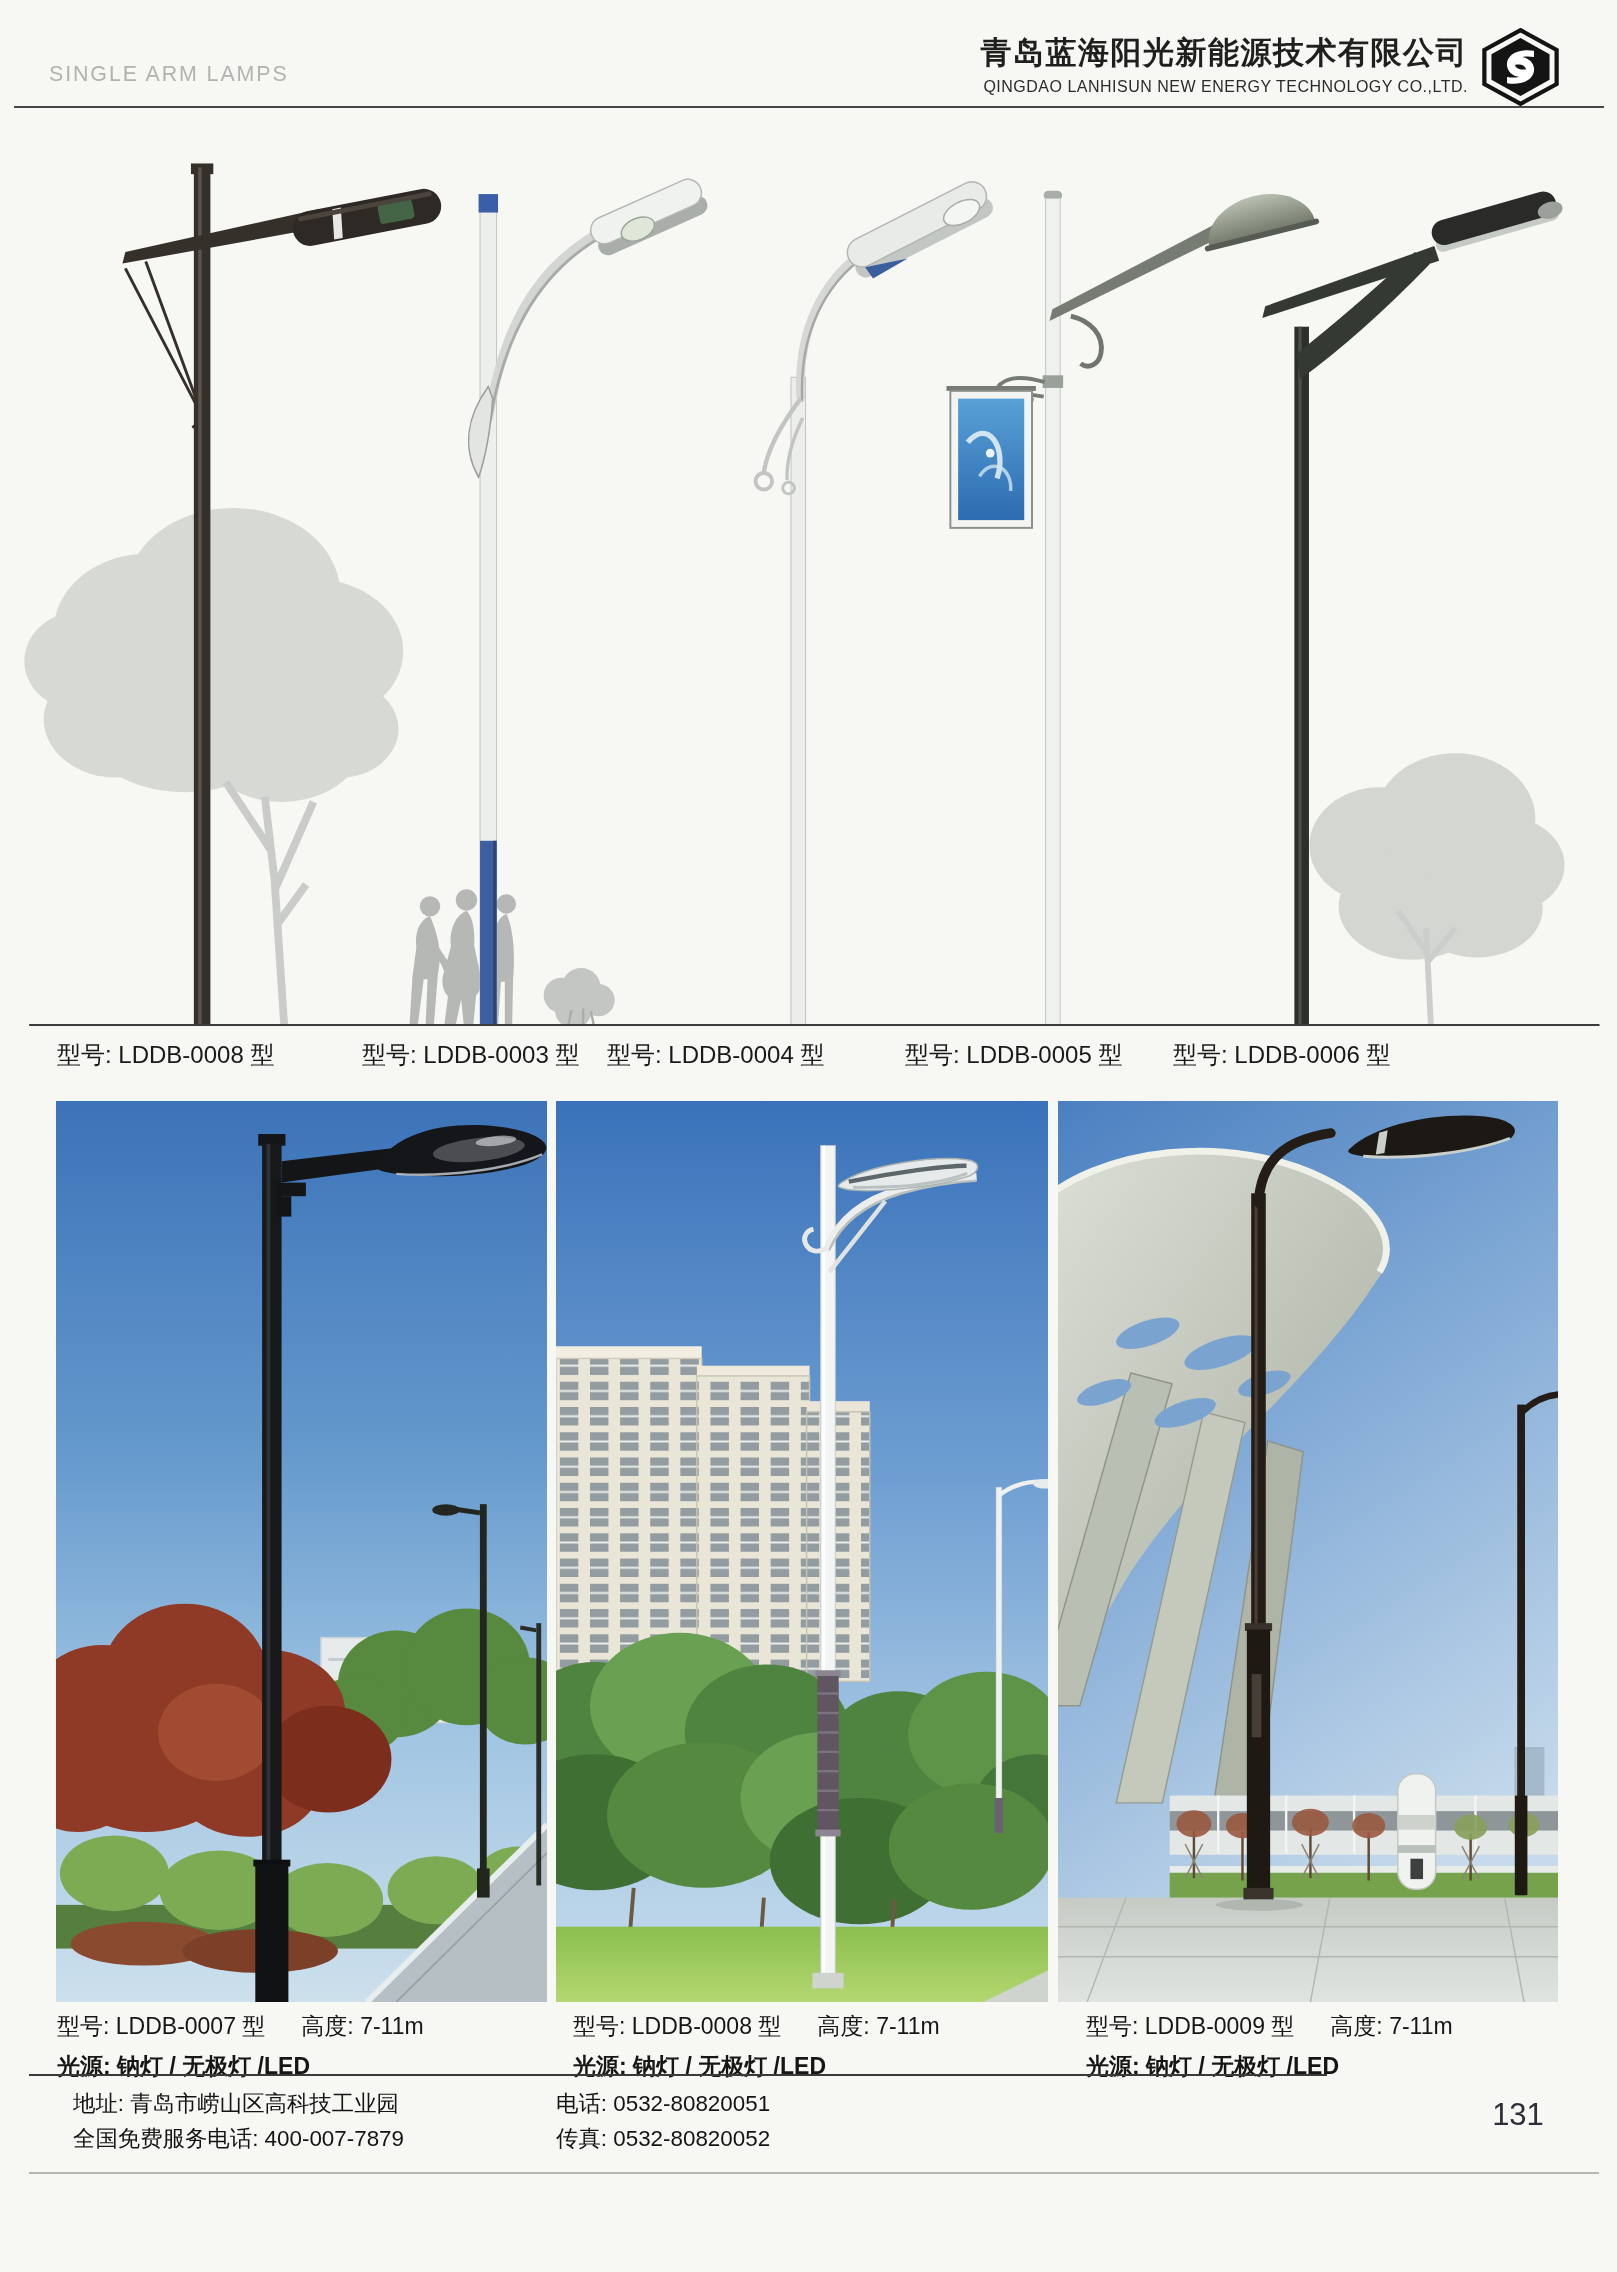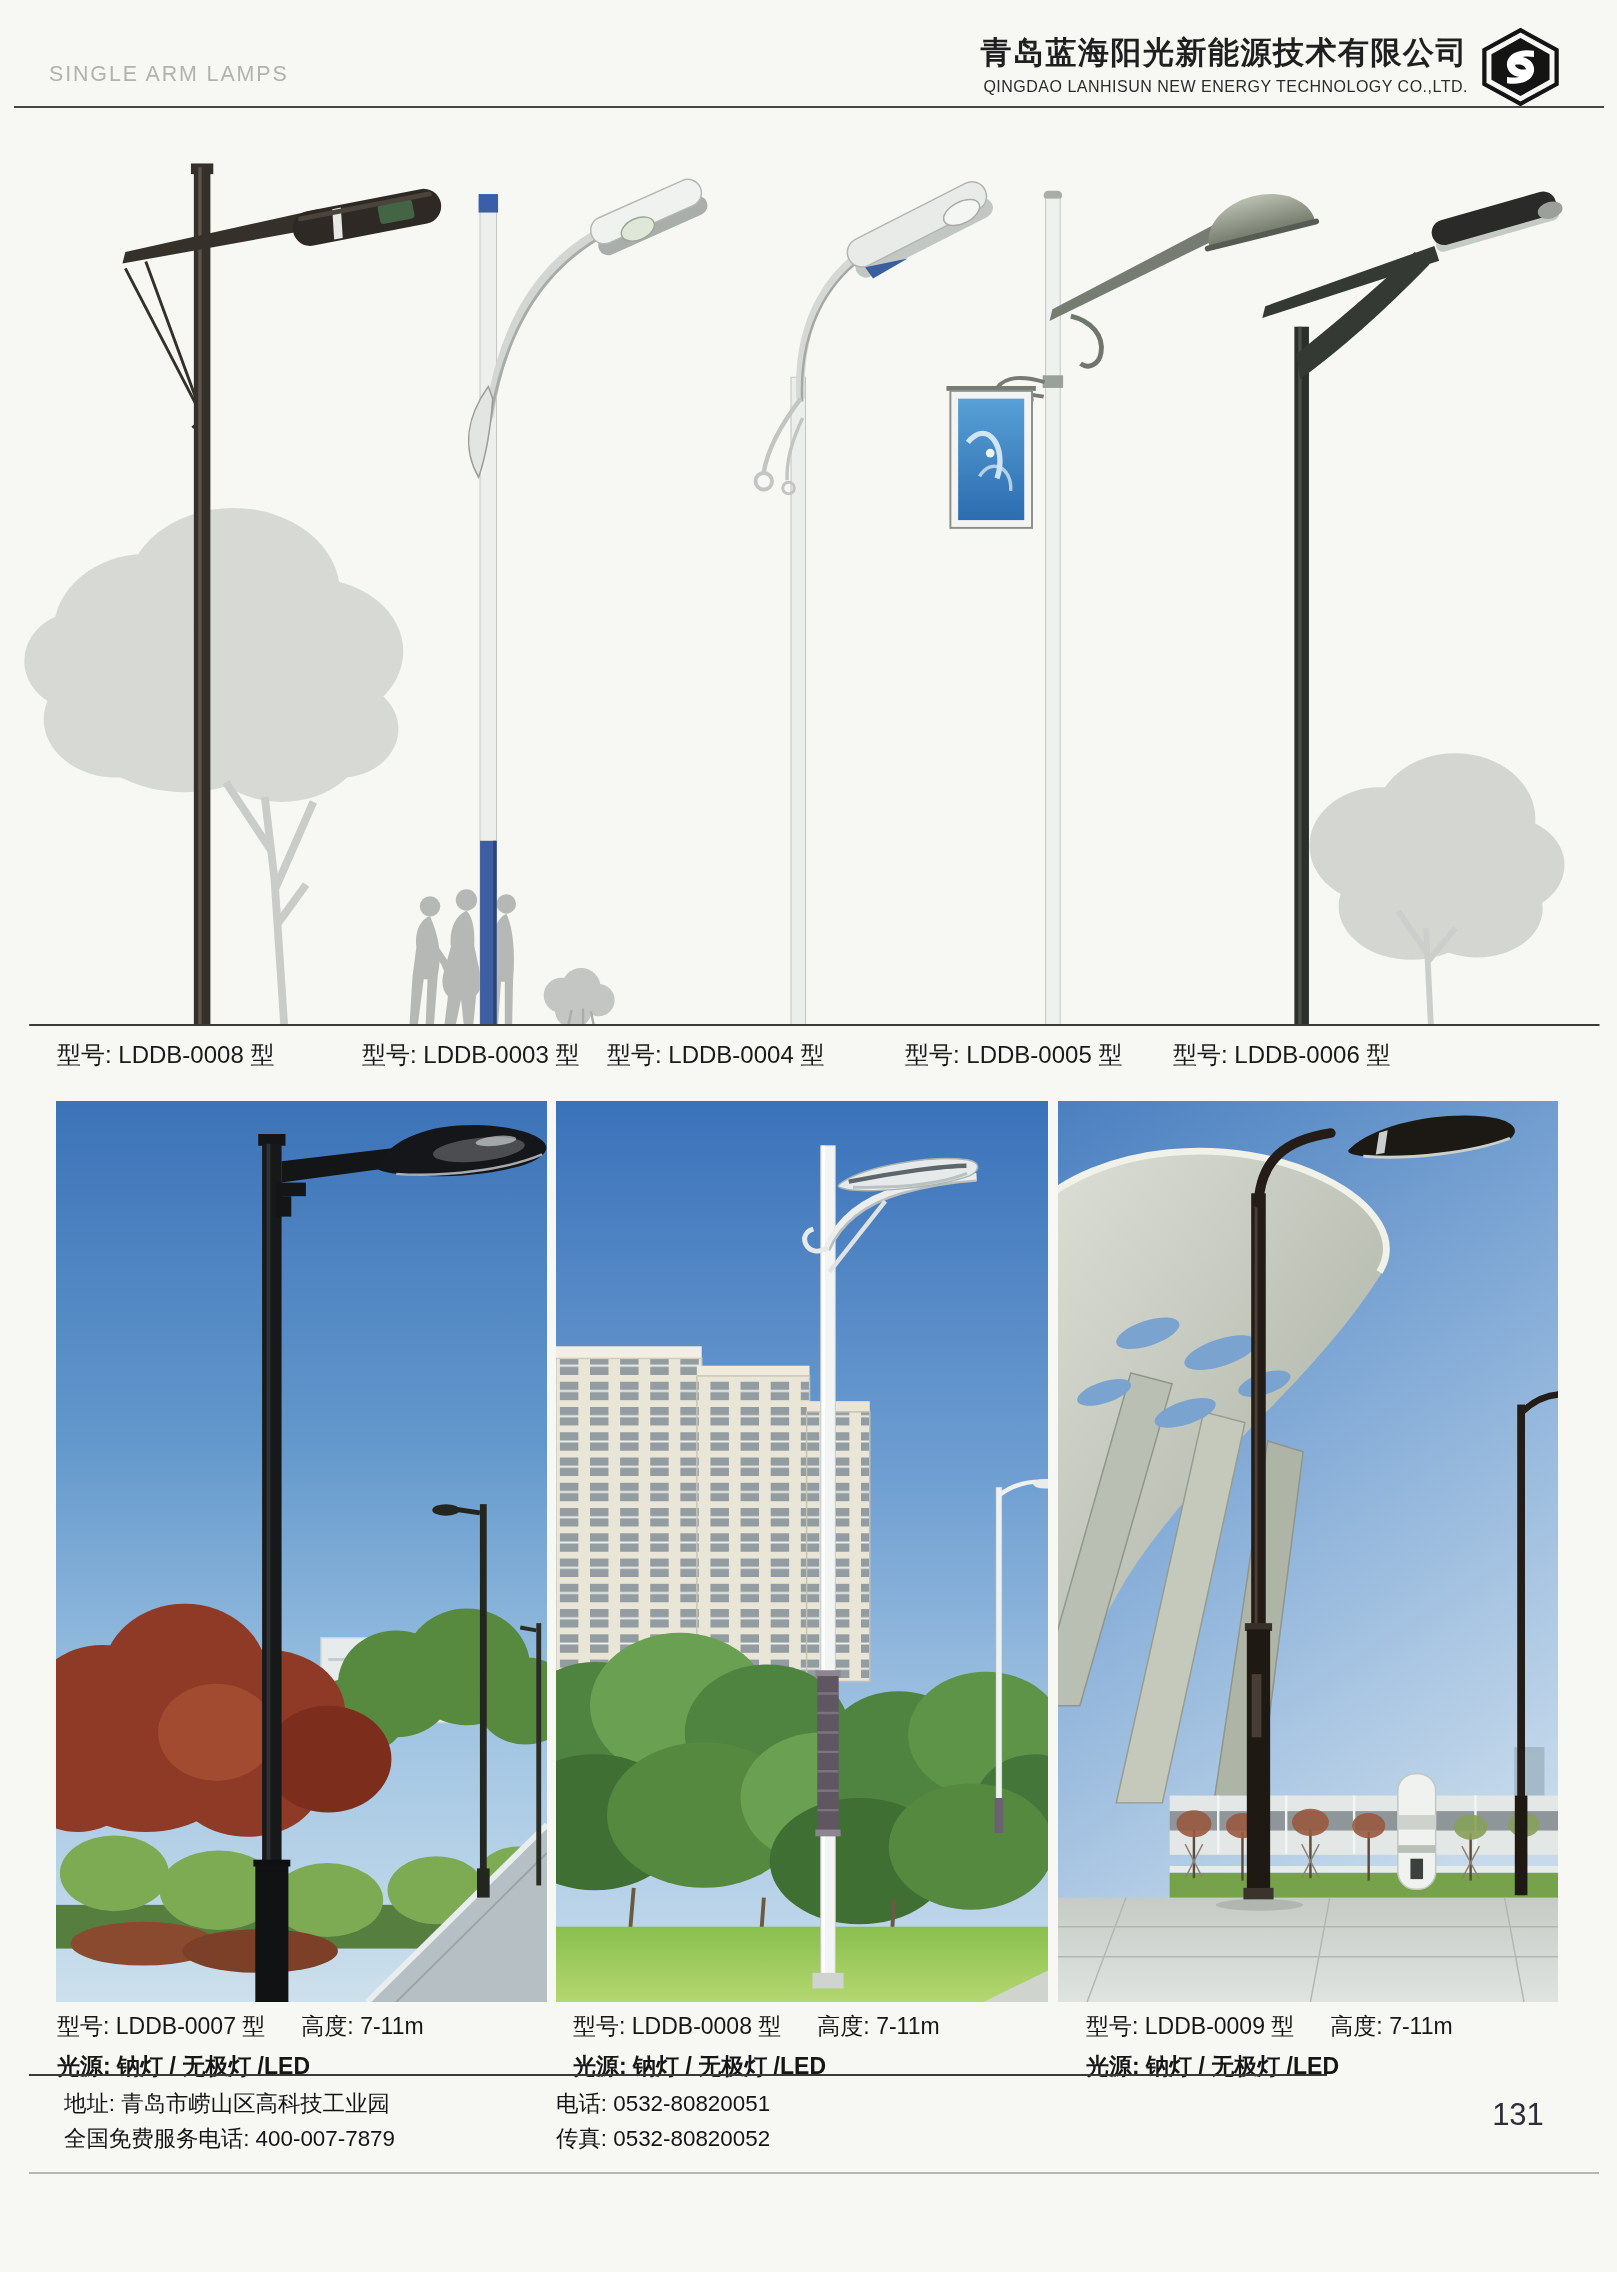--- a/index.html
+++ b/index.html
@@ -27,21 +27,21 @@
   .ph-2{left:556px;width:492px}
   .ph-3{left:1058px;width:500px}
   
   .caption{position:absolute;top:2011px;font-size:23px;color:#161616;font-weight:500;white-space:nowrap;}
   .cp-1{left:57px}.cp-2{left:573px}.cp-3{left:1086px}
   .caption .row1{display:flex;gap:36px;}
   .caption .row2{margin-top:8.7px;font-weight:bold;}
   
   .footer-divider{position:absolute;left:29px;top:2074px;width:1298px;height:2.4px;background:#3a3a38;}
   .footer-col{position:absolute;top:2086px;font-size:22.4px;color:#141414;line-height:35px;white-space:nowrap;}
-  .fc-1{left:64px}.fc-2{left:556px}.fc-3{left:892px}
+  .fc-1{left:73px}.fc-2{left:556px}.fc-3{left:892px}
   .bottom-line{position:absolute;left:29px;top:2172px;width:1570px;height:1.5px;background:#b6b6b3;}
   .page-number{position:absolute;left:1472px;top:2097px;width:92px;text-align:center;
     font-size:31px;color:#2f2e38;font-weight:500;}
 </style>
 </head>
 <body>
 
 <div class="page">
 
   <div class="section-title">SINGLE ARM LAMPS</div>

